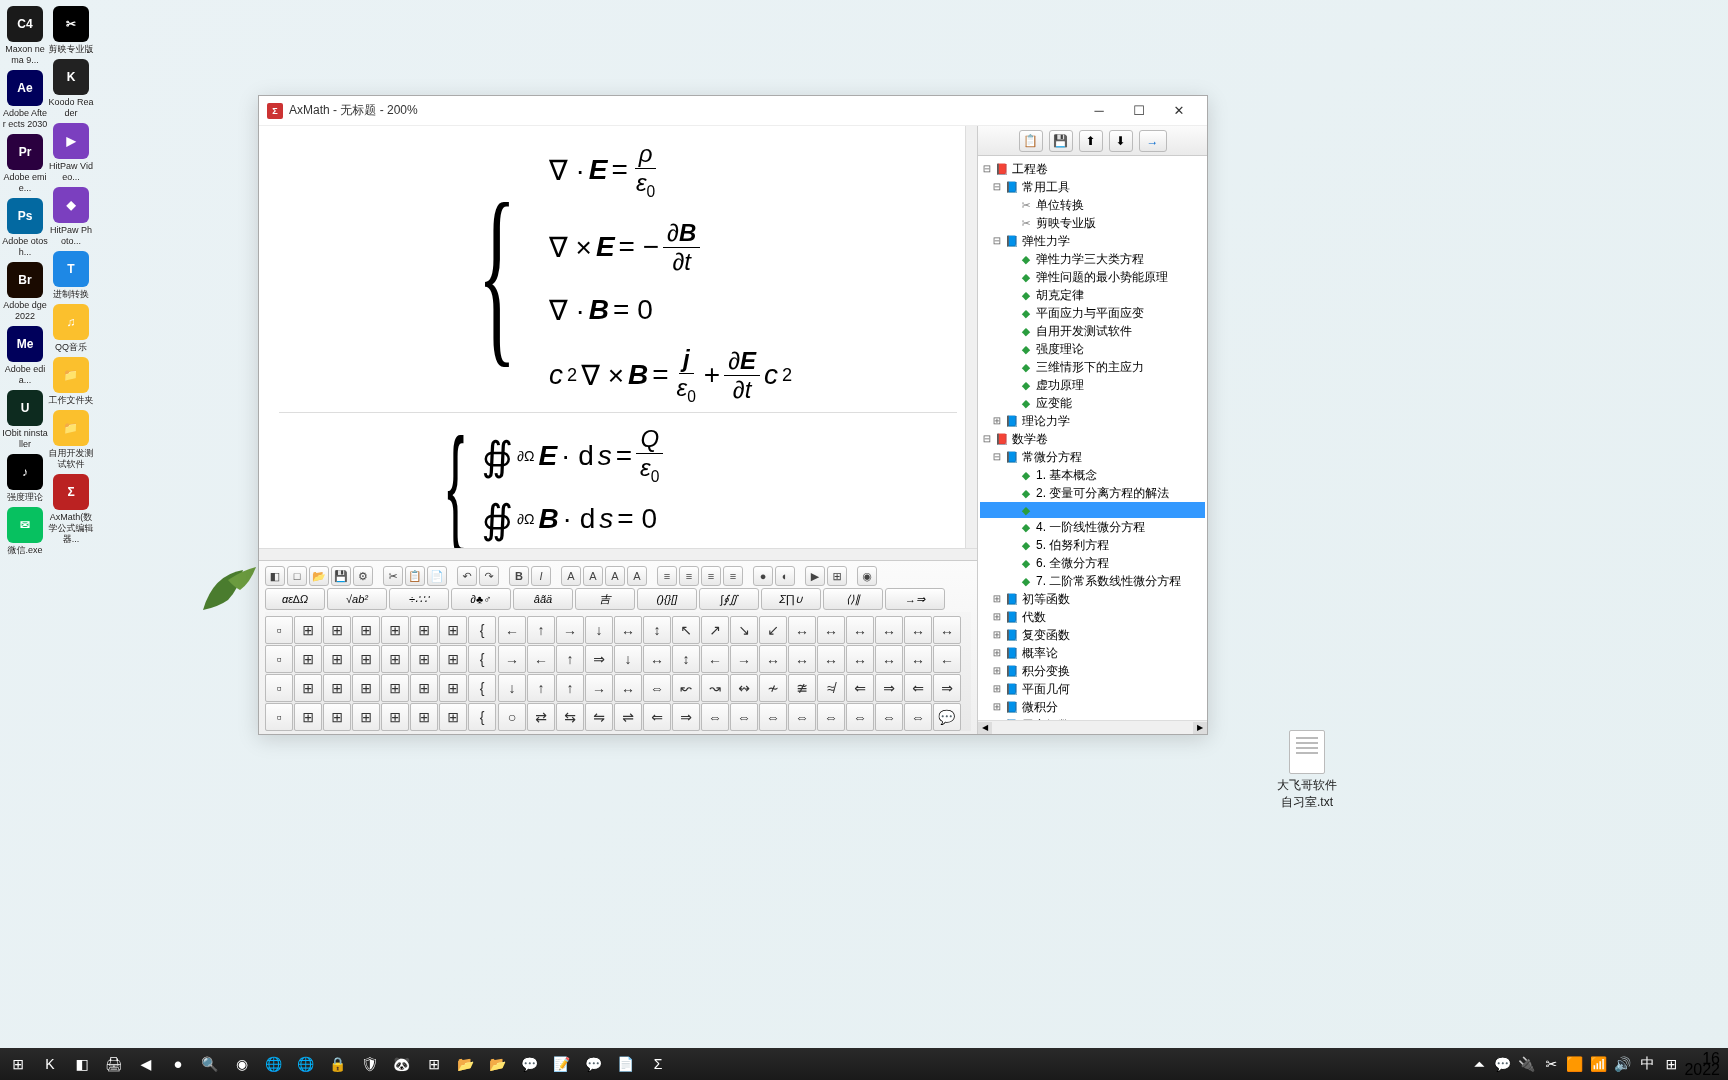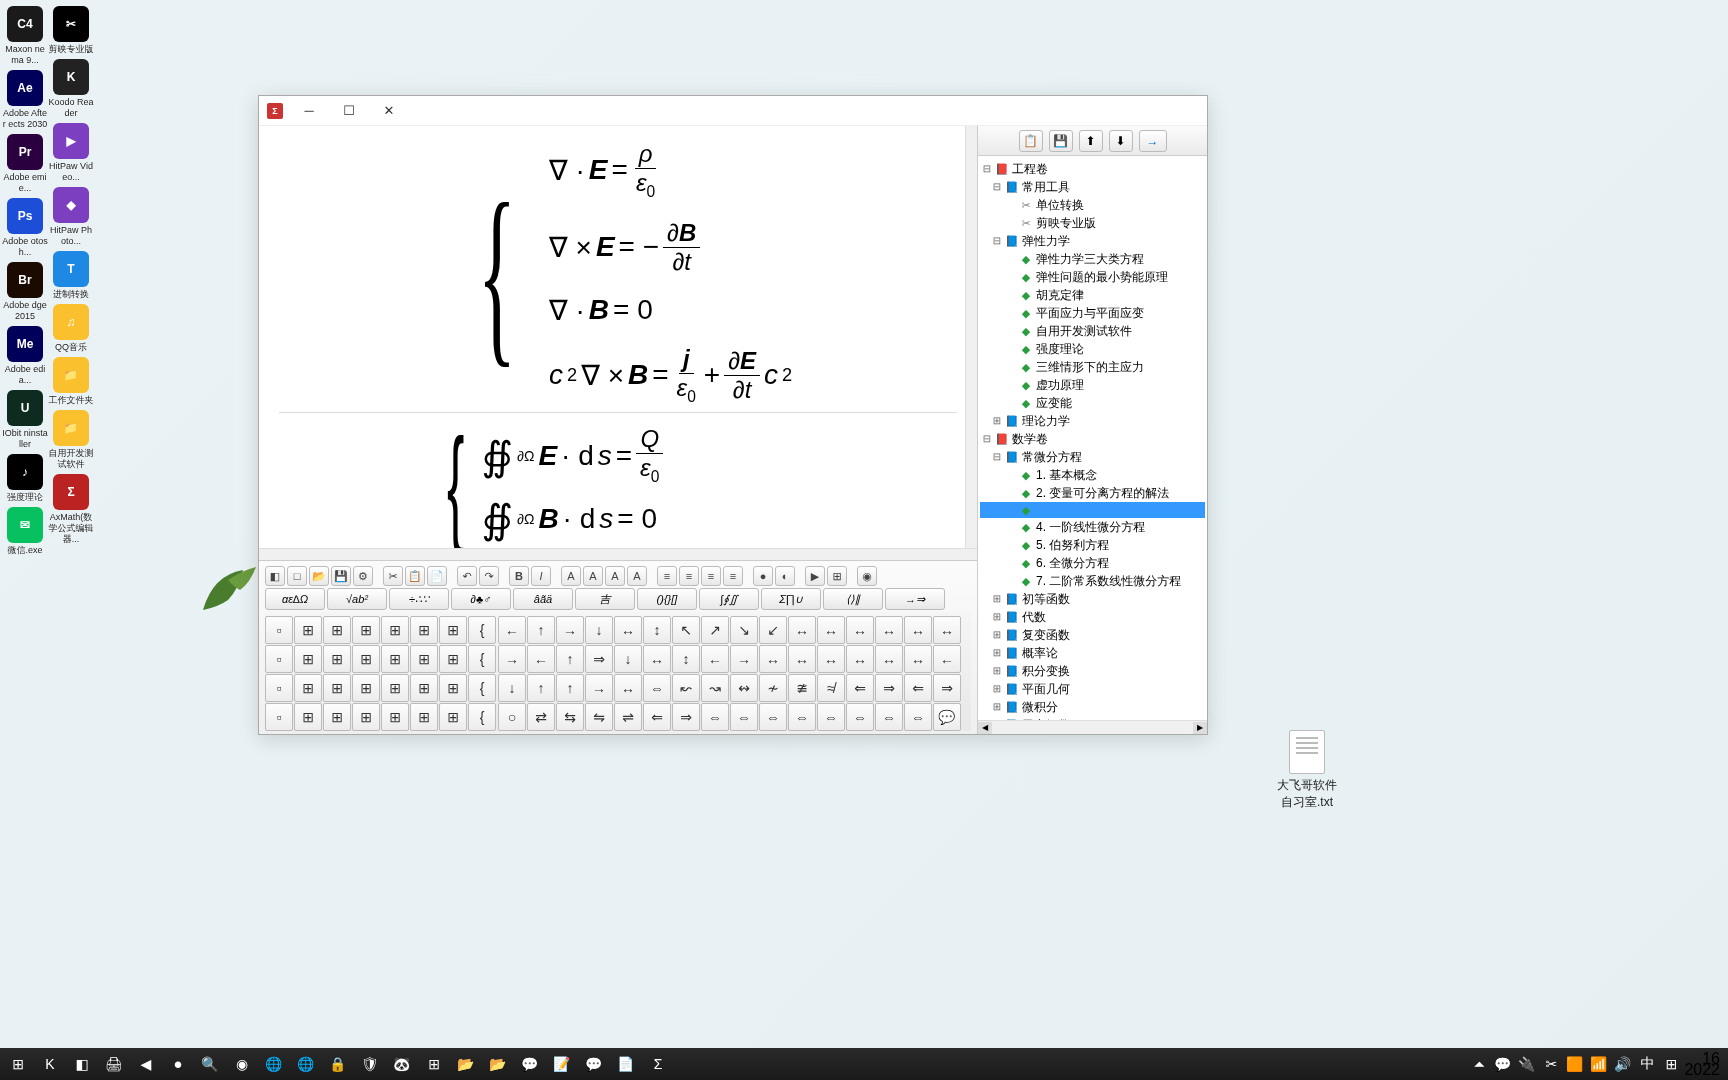--- a/index.html
+++ b/index.html
@@ -101,26 +101,26 @@
     </div>
     <div class="desktop-icon">
       <div class="ic" style="background:#00005b">Ae</div>
       <div class="lbl">Adobe After ects 2030</div>
     </div>
     <div class="desktop-icon">
       <div class="ic" style="background:#2a003f">Pr</div>
       <div class="lbl">Adobe emie...</div>
     </div>
     <div class="desktop-icon">
-      <div class="ic" style="background:#1d4ed8">Ps</div>
+      <div class="ic" style="background:#0369a1">Ps</div>
       <div class="lbl">Adobe otosh...</div>
     </div>
     <div class="desktop-icon">
       <div class="ic" style="background:#1a0a00">Br</div>
-      <div class="lbl">Adobe dge 2015</div>
+      <div class="lbl">Adobe dge 2022</div>
     </div>
     <div class="desktop-icon">
       <div class="ic" style="background:#00005b">Me</div>
       <div class="lbl">Adobe edia...</div>
     </div>
     <div class="desktop-icon">
       <div class="ic" style="background:#0d2b1f">U</div>
       <div class="lbl">IObit ninstaller</div>
     </div>
     <div class="desktop-icon">
@@ -172,20 +172,21 @@
   </div>
 
 <svg class="leaf" viewBox="0 0 60 50">
   <path d="M5,45 Q15,10 45,5 Q40,25 30,35 Q20,42 5,45 Z" fill="#4a7c2e"></path>
   <path d="M30,15 Q45,5 58,2 Q52,18 42,25 Q36,22 30,15 Z" fill="#6b9b3f"></path>
 </svg>
 
 <div class="win">
   <div class="titlebar">
     <div class="app-icon">Σ</div>
+    <div class="title">AxMath - 无标题 - 200%</div>
     <div class="winbtns">
       <div class="winbtn">─</div>
       <div class="winbtn">☐</div>
       <div class="winbtn close">✕</div>
     </div>
   </div>
 
   <div class="win-body">
     <div class="editor-pane">
       <div class="eq-area">

